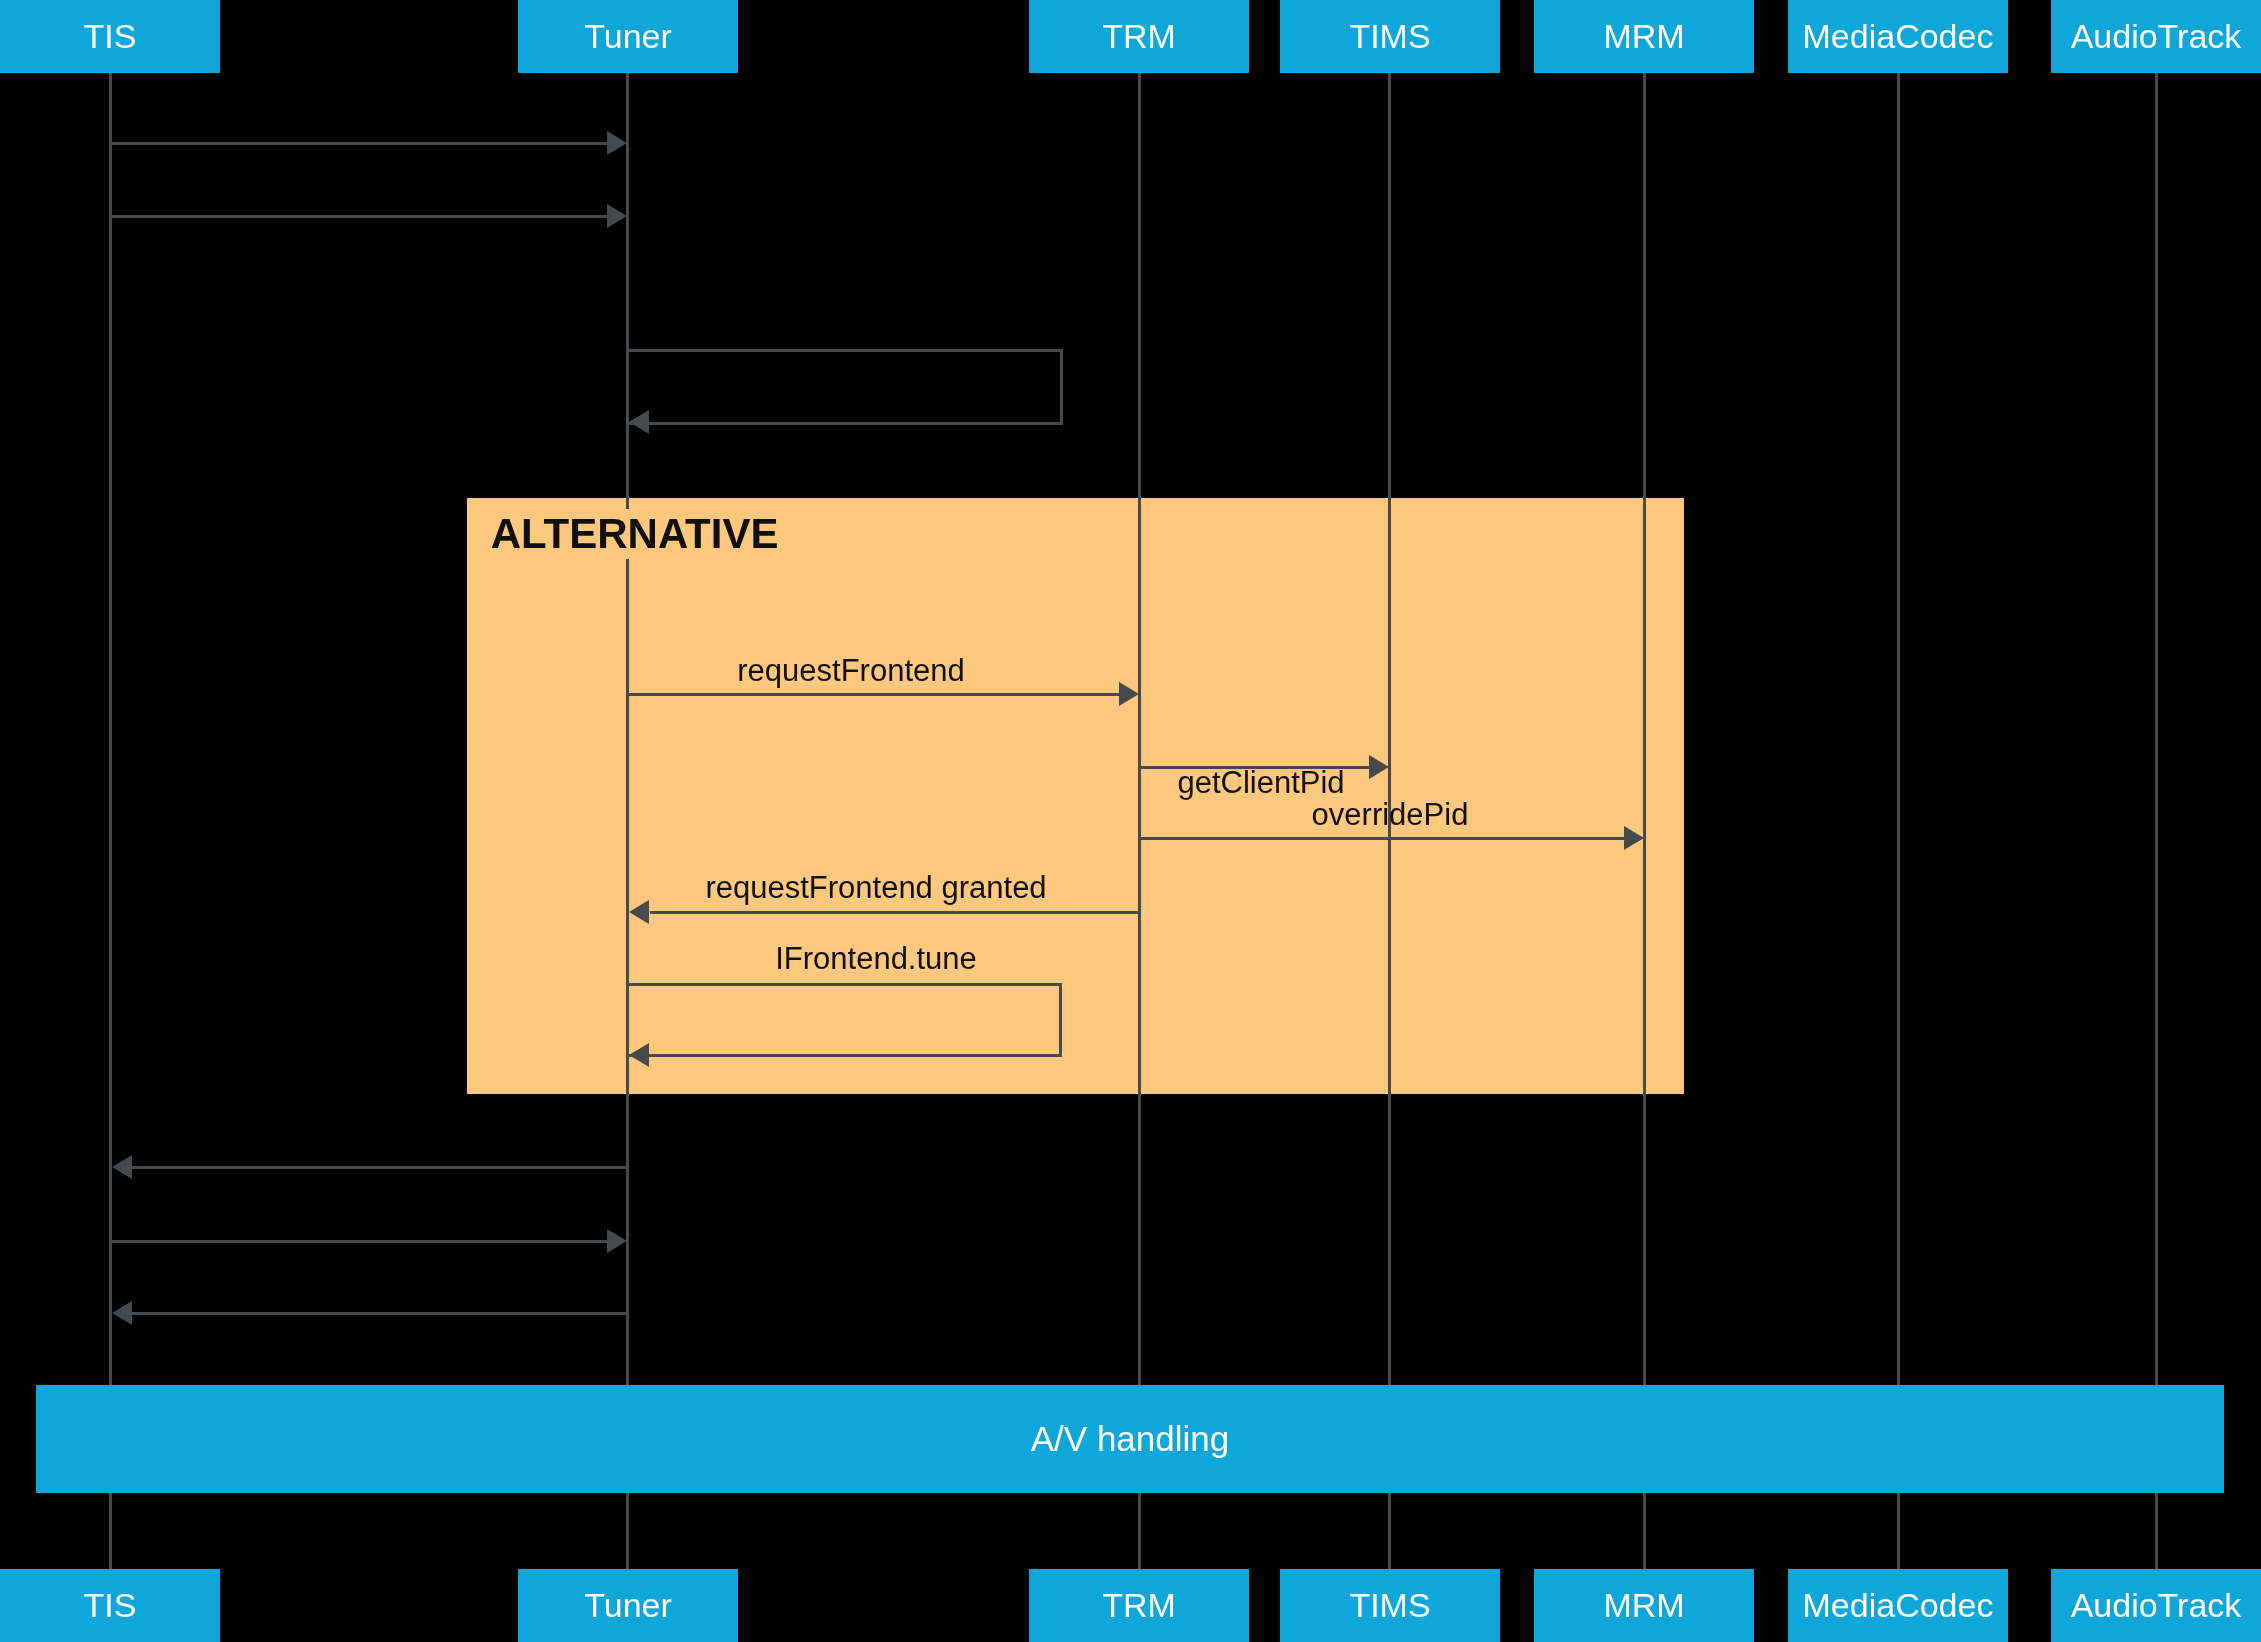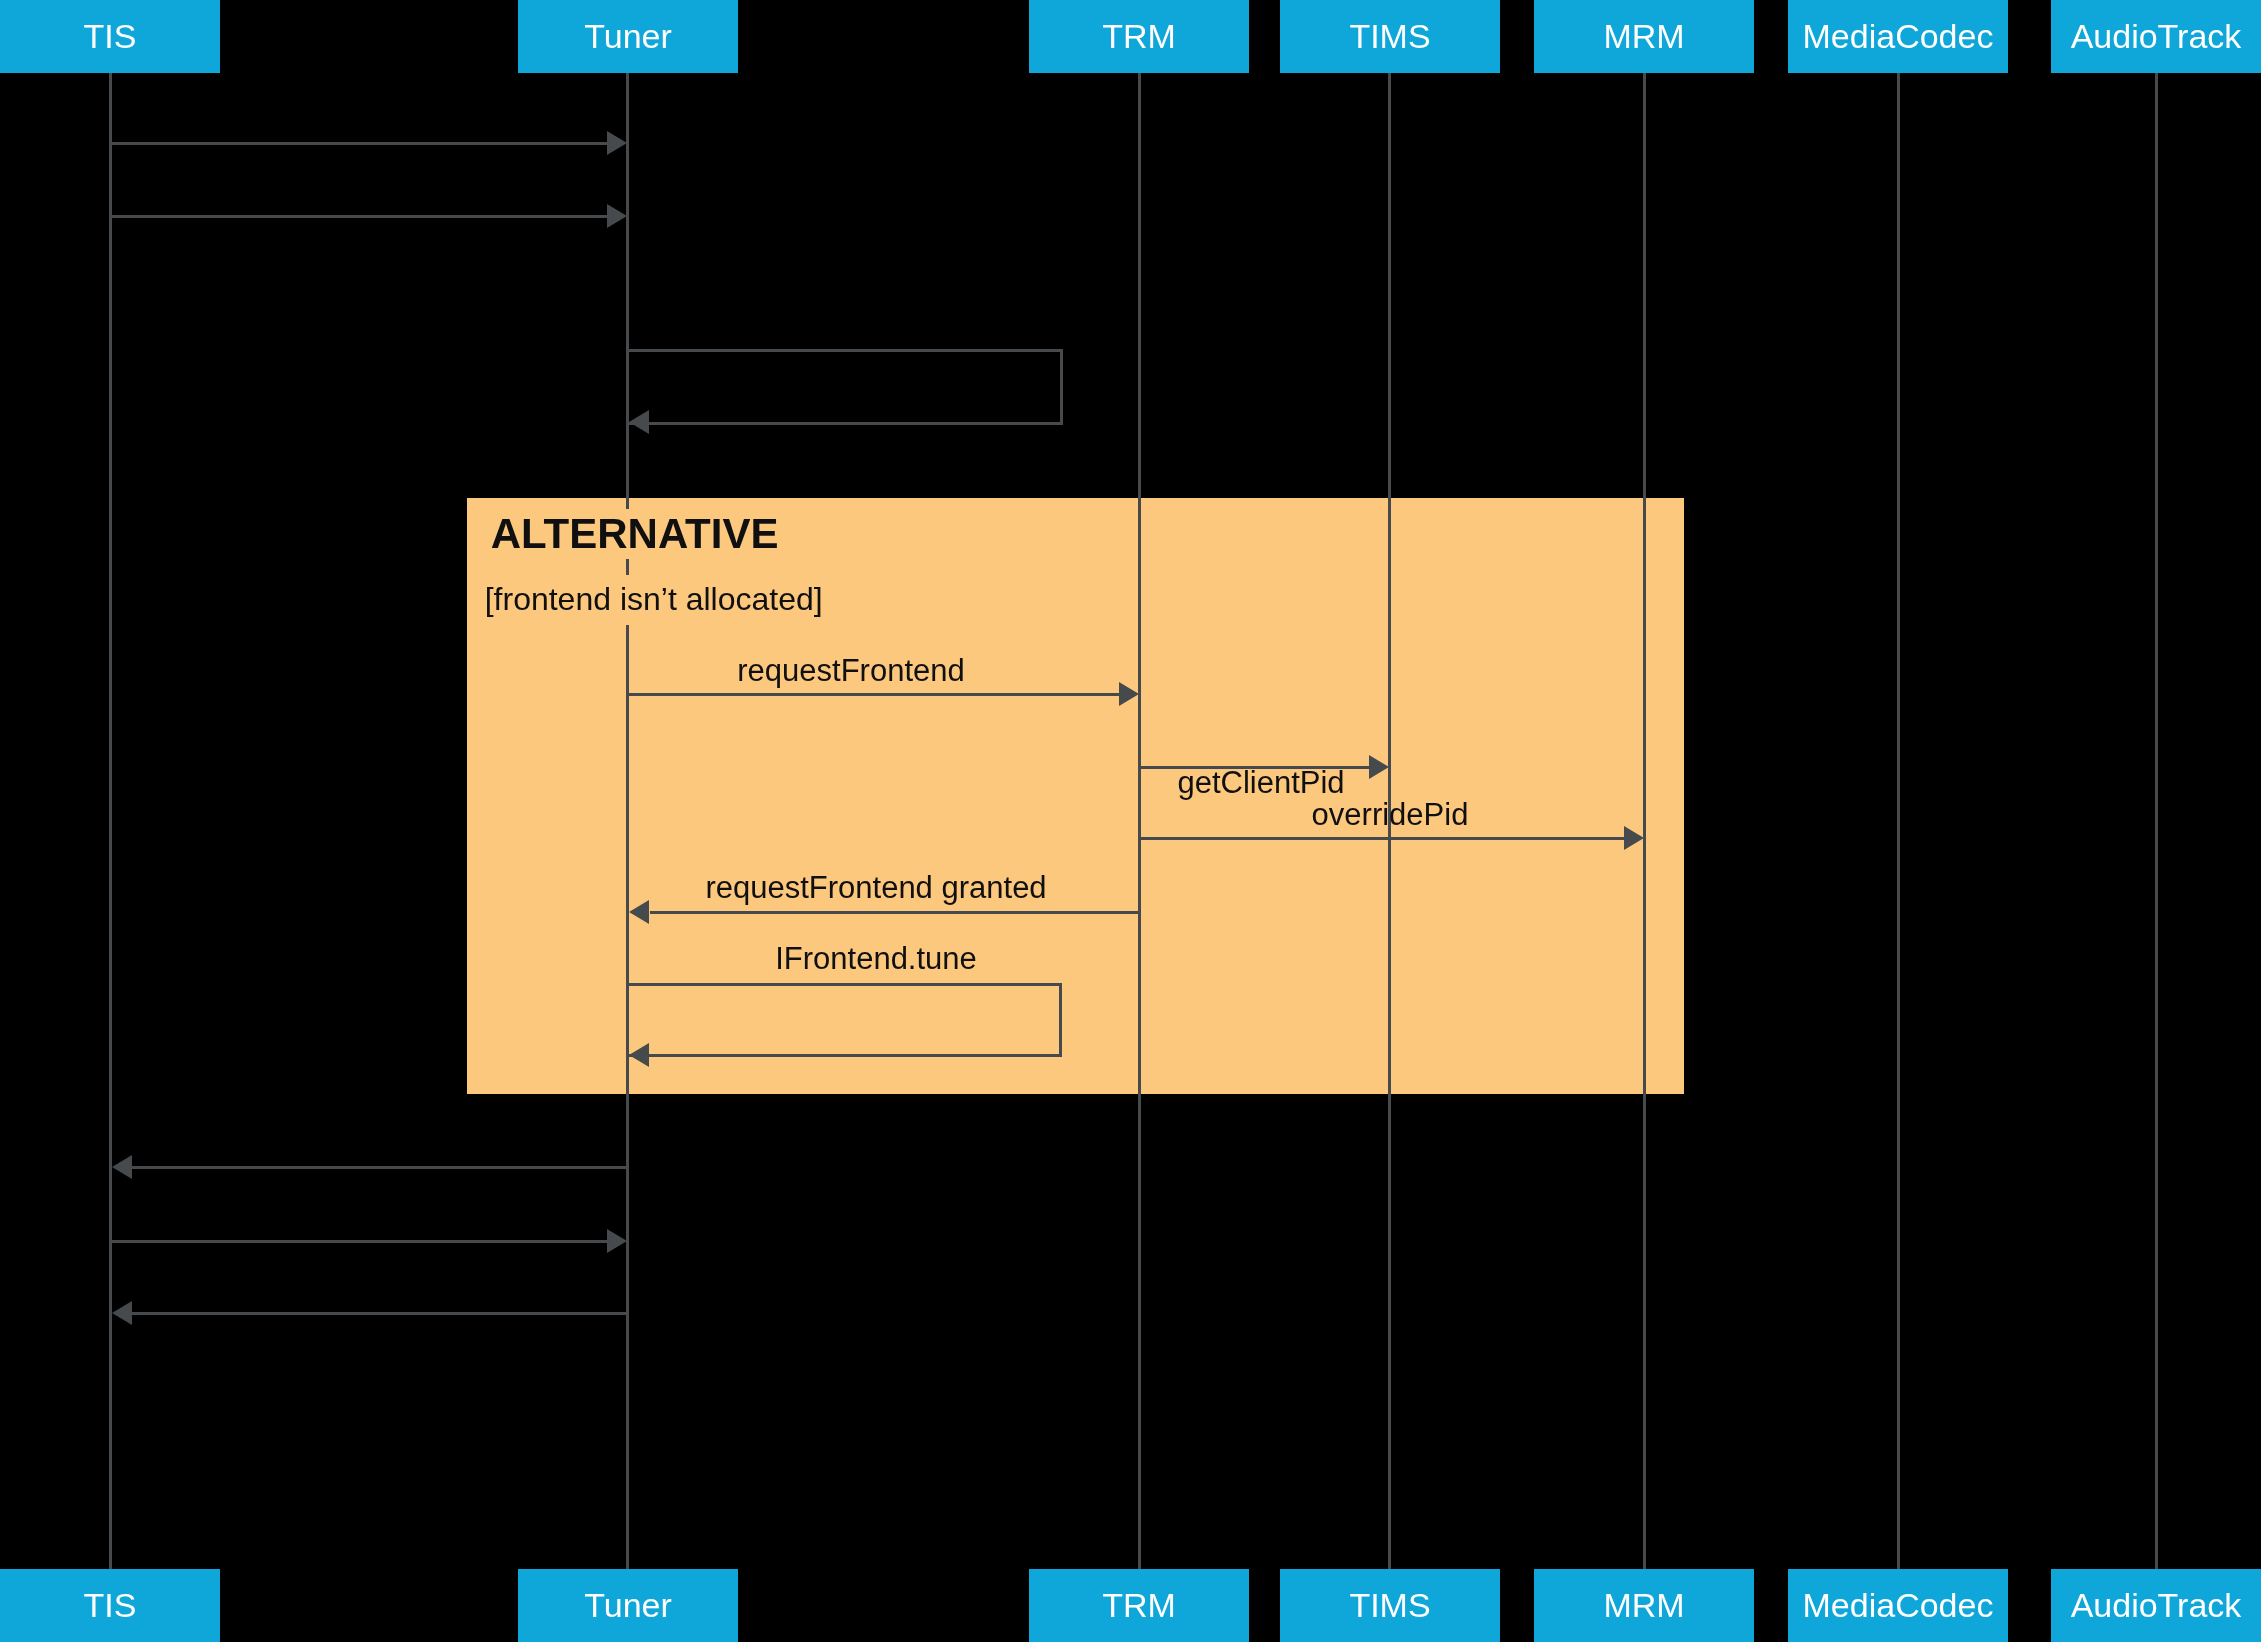--- a/index.html
+++ b/index.html
@@ -63,21 +63,20 @@
 
   <div class="lifeline" style="left:109px"></div>
   <div class="lifeline" style="left:626px"></div>
   <div class="lifeline" style="left:1138px"></div>
   <div class="lifeline" style="left:1388px"></div>
   <div class="lifeline" style="left:1643px"></div>
   <div class="lifeline" style="left:1897px"></div>
   <div class="lifeline" style="left:2155px"></div>
 
   <div class="alt-title" style="left:479px;top:509px">ALTERNATIVE</div>
-  <div class="alt-guard" style="left:473px;top:575px">[frontend isn’t allocated]</div>
 
   <div class="mline" style="left:112px;top:142px;width:496px"></div>
   <div class="ah-r" style="left:607px;top:131px"></div>
 
   <div class="mline" style="left:112px;top:215px;width:496px"></div>
   <div class="ah-r" style="left:607px;top:204px"></div>
 
   <div class="selfcall" style="left:629px;top:349px;width:434px;height:76px"></div>
   <div class="ah-l" style="left:629px;top:410px"></div>
 
@@ -103,20 +102,21 @@
 
   <div class="ah-l" style="left:112px;top:1155px"></div>
   <div class="mline" style="left:132px;top:1166px;width:497px"></div>
 
   <div class="mline" style="left:112px;top:1240px;width:496px"></div>
   <div class="ah-r" style="left:607px;top:1229px"></div>
 
   <div class="ah-l" style="left:112px;top:1301px"></div>
   <div class="mline" style="left:132px;top:1312px;width:497px"></div>
 
+  <div class="band">A/V handling</div>
 
   <div class="pbox" style="left:0;top:0;width:220px">TIS</div>
   <div class="pbox" style="left:518px;top:0;width:220px">Tuner</div>
   <div class="pbox" style="left:1029px;top:0;width:220px">TRM</div>
   <div class="pbox" style="left:1280px;top:0;width:220px">TIMS</div>
   <div class="pbox" style="left:1534px;top:0;width:220px">MRM</div>
   <div class="pbox" style="left:1788px;top:0;width:220px">MediaCodec</div>
   <div class="pbox" style="left:2051px;top:0;width:210px">AudioTrack</div>
 
   <div class="pbox" style="left:0;top:1569px;width:220px">TIS</div>

